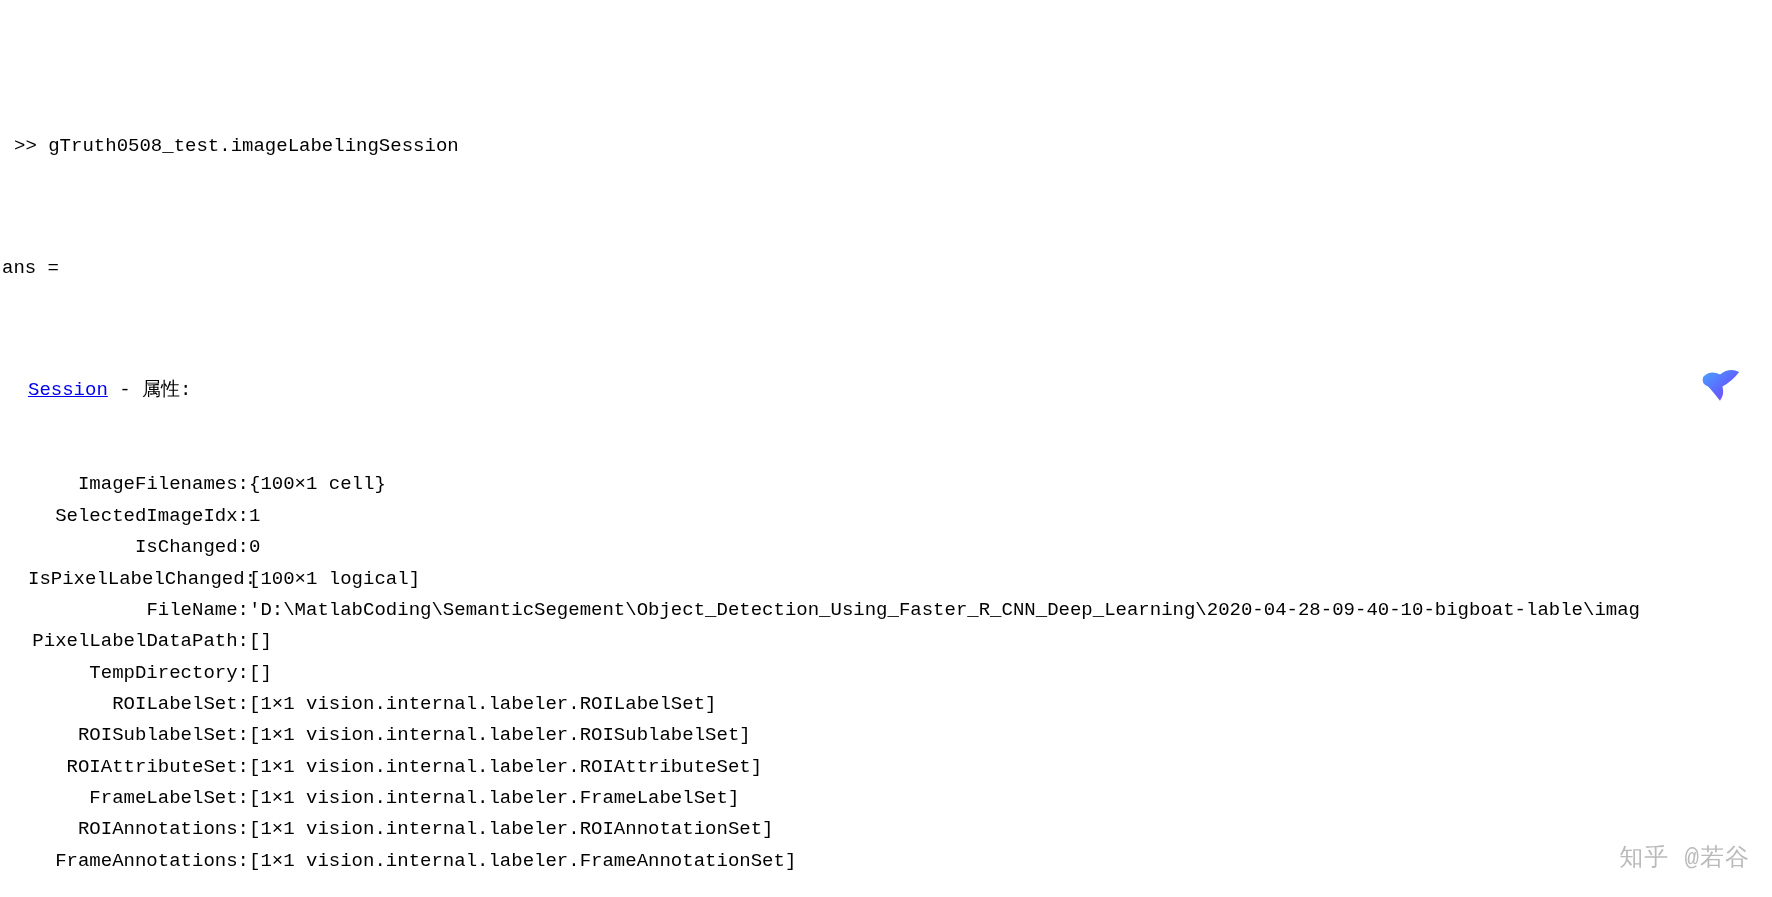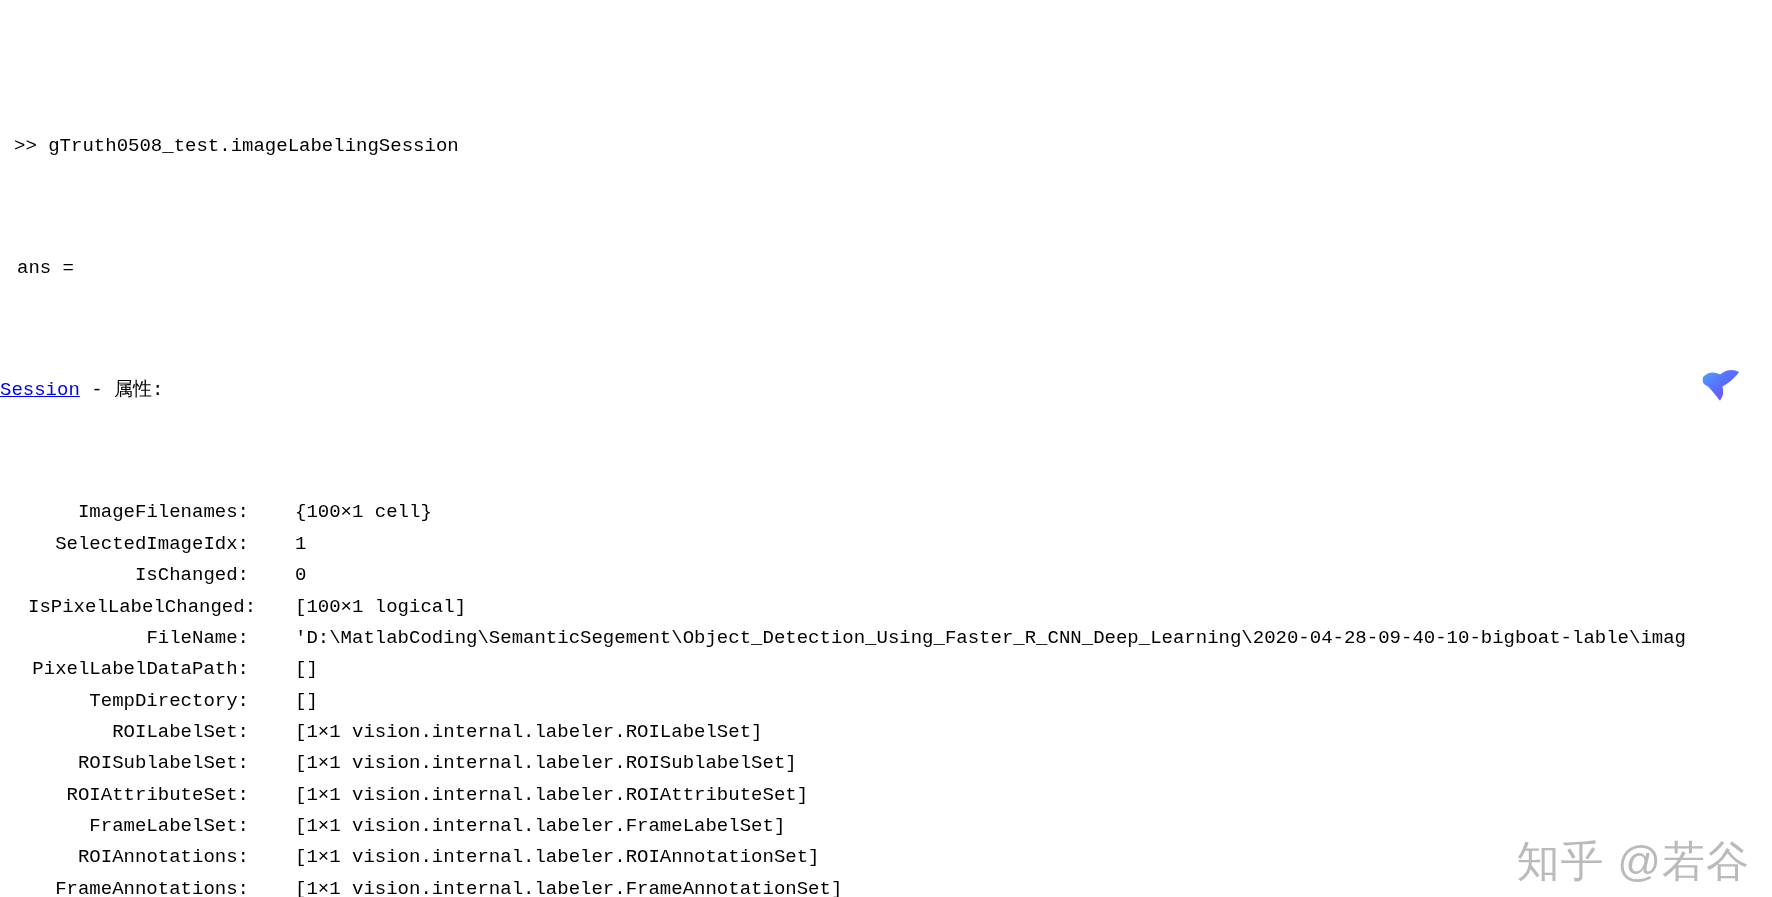--- a/index.html
+++ b/index.html
@@ -20,35 +20,34 @@
       height: 897px;
     }
     .command-line {
       padding-left: 14px;
       padding-top: 6px;
     }
     .prompt {
       color: #000;
     }
     .ans-line {
-      padding-left: 17px;
+      padding-left: 2px;
       margin-top: 28px;
     }
     .session-line {
+      padding-left: 28px;
       margin-top: 28px;
-      margin-bottom: 28px;
     }
     .session-link {
       color: #0000ee;
       text-decoration: underline;
     }
     .prop-row {
       display: flex;
       padding-left: 28px;
-      gap: 46px;
     }
     .prop-name {
       width: 221px;
       text-align: right;
       flex-shrink: 0;
     }
     .prop-value {
       padding-left: 0;
       white-space: nowrap;
     }
@@ -63,24 +62,24 @@
       display: flex;
       align-items: center;
       justify-content: center;
     }
     .watermark-logo svg {
       width: 48px;
       height: 48px;
     }
     .watermark-text {
       position: absolute;
-      bottom: 0;
+      bottom: 18px;
       right: 22px;
-      font-family: Liberation Sans, sans-serif;
-      font-size: 43px;
+      font-family: Liberation Mono, monospace;
+      font-size: 24px;
       color: rgba(130,130,130,0.55);
       font-weight: 400;
       letter-spacing: 1px;
     }
   </style>
 </head>
 <body>
 
 
 

